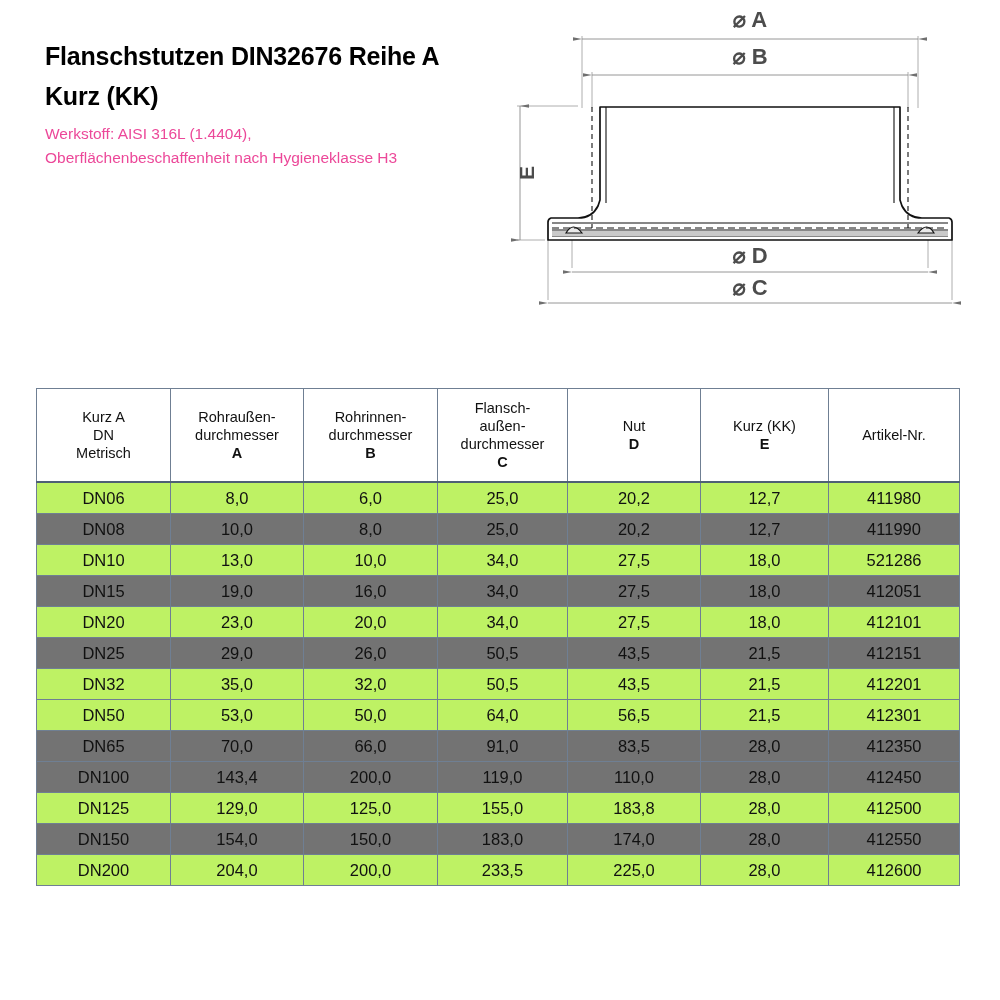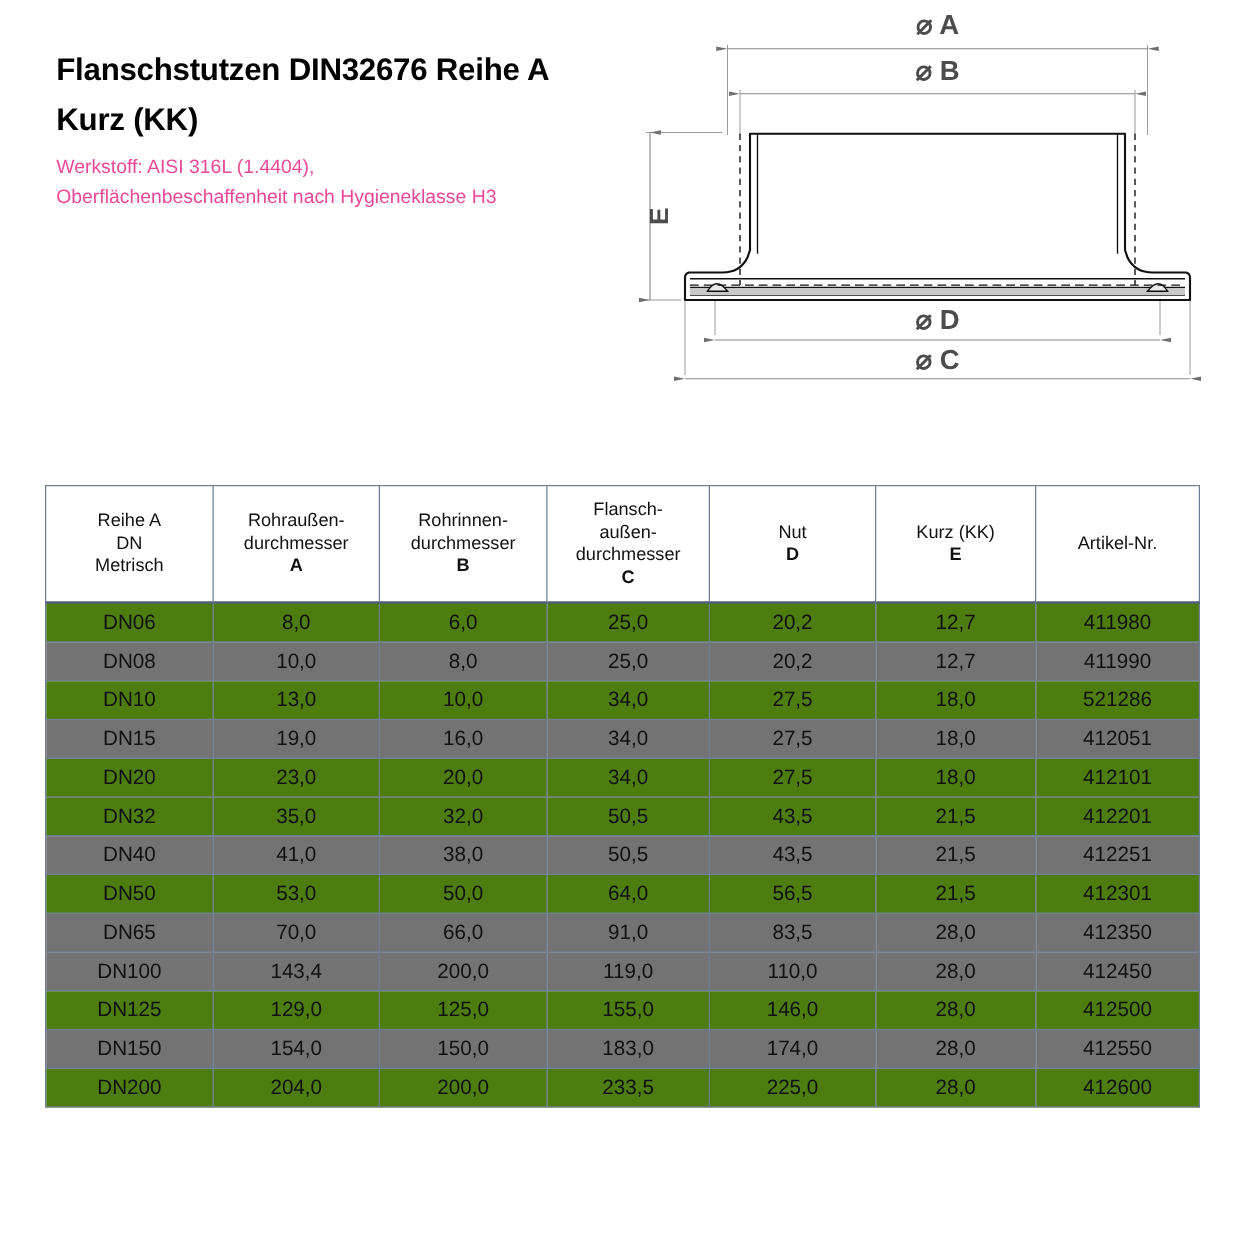--- a/index.html
+++ b/index.html
@@ -48,21 +48,21 @@
     font-size:14.5px;
     line-height:18px;
     border-bottom:2px solid #4e6075;
   }
   .spec-table thead th .hl{display:block;}
   .spec-table thead th .hb{display:block;font-weight:bold;}
   .spec-table tbody td{
     height:30px;
     font-size:16.5px;
   }
-  .spec-table tbody tr.shade td{background:#4d7c0f;}
+  .spec-table tbody tr.shade td{background:#bef264;}
   .spec-table tbody tr.plain td{background:#737373;}
   
   col.c0{width:134px;}
   col.c1{width:133px;}
   col.c2{width:134px;}
   col.c3{width:130px;}
   col.c4{width:133px;}
   col.c5{width:128px;}
   col.c6{width:131px;}
 </style>
@@ -182,21 +182,21 @@
         <col class="c1">
         <col class="c2">
         <col class="c3">
         <col class="c4">
         <col class="c5">
         <col class="c6">
     </colgroup>
     <thead>
       <tr>
         <th>
-          <span class="hl">Reihe A</span>
+          <span class="hl">Kurz A</span>
           <span class="hl">DN</span>
           <span class="hl">Metrisch</span>
         </th>
         <th>
           <span class="hl">Rohraußen-</span>
           <span class="hl">durchmesser</span>
           <span class="hb">A</span>
         </th>
         <th>
           <span class="hl">Rohrinnen-</span>
@@ -261,38 +261,38 @@
         </tr>
         <tr class="shade">
           <td>DN20</td>
           <td>23,0</td>
           <td>20,0</td>
           <td>34,0</td>
           <td>27,5</td>
           <td>18,0</td>
           <td>412101</td>
         </tr>
+        <tr class="plain">
+          <td>DN25</td>
+          <td>29,0</td>
+          <td>26,0</td>
+          <td>50,5</td>
+          <td>43,5</td>
+          <td>21,5</td>
+          <td>412151</td>
+        </tr>
         <tr class="shade">
           <td>DN32</td>
           <td>35,0</td>
           <td>32,0</td>
           <td>50,5</td>
           <td>43,5</td>
           <td>21,5</td>
           <td>412201</td>
         </tr>
-        <tr class="plain">
-          <td>DN40</td>
-          <td>41,0</td>
-          <td>38,0</td>
-          <td>50,5</td>
-          <td>43,5</td>
-          <td>21,5</td>
-          <td>412251</td>
-        </tr>
         <tr class="shade">
           <td>DN50</td>
           <td>53,0</td>
           <td>50,0</td>
           <td>64,0</td>
           <td>56,5</td>
           <td>21,5</td>
           <td>412301</td>
         </tr>
         <tr class="plain">
@@ -311,21 +311,21 @@
           <td>119,0</td>
           <td>110,0</td>
           <td>28,0</td>
           <td>412450</td>
         </tr>
         <tr class="shade">
           <td>DN125</td>
           <td>129,0</td>
           <td>125,0</td>
           <td>155,0</td>
-          <td>146,0</td>
+          <td>183,8</td>
           <td>28,0</td>
           <td>412500</td>
         </tr>
         <tr class="plain">
           <td>DN150</td>
           <td>154,0</td>
           <td>150,0</td>
           <td>183,0</td>
           <td>174,0</td>
           <td>28,0</td>

